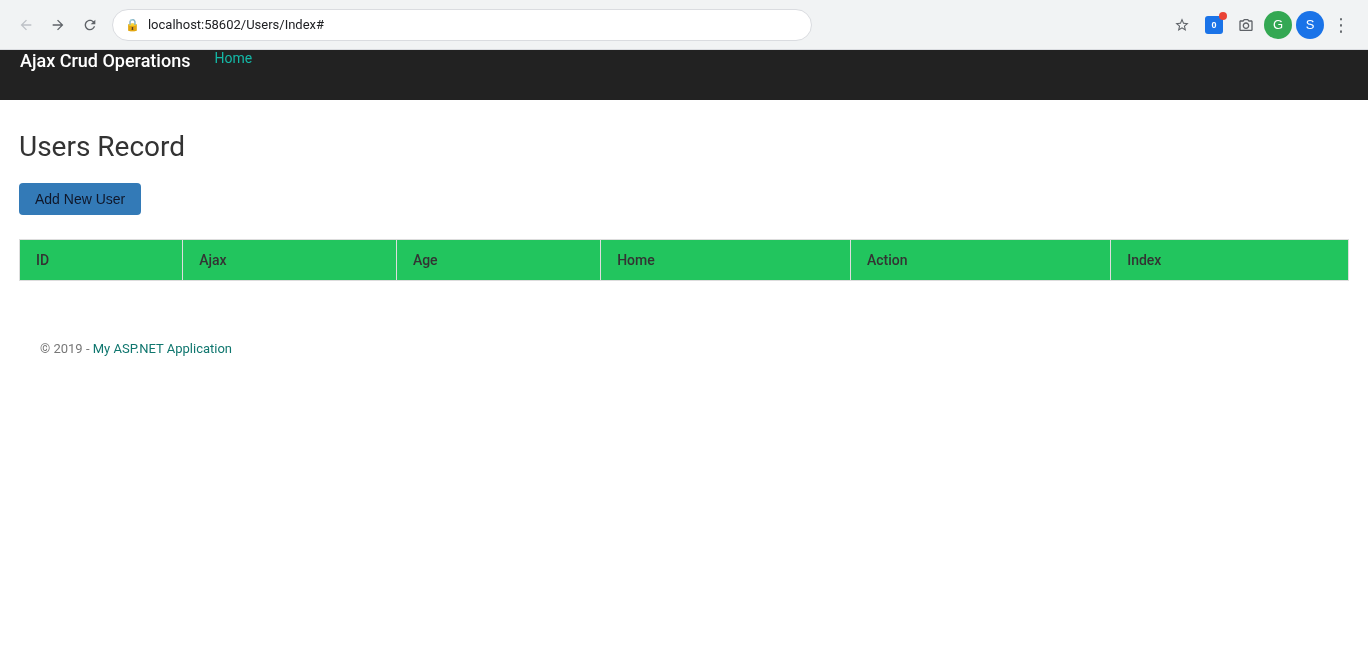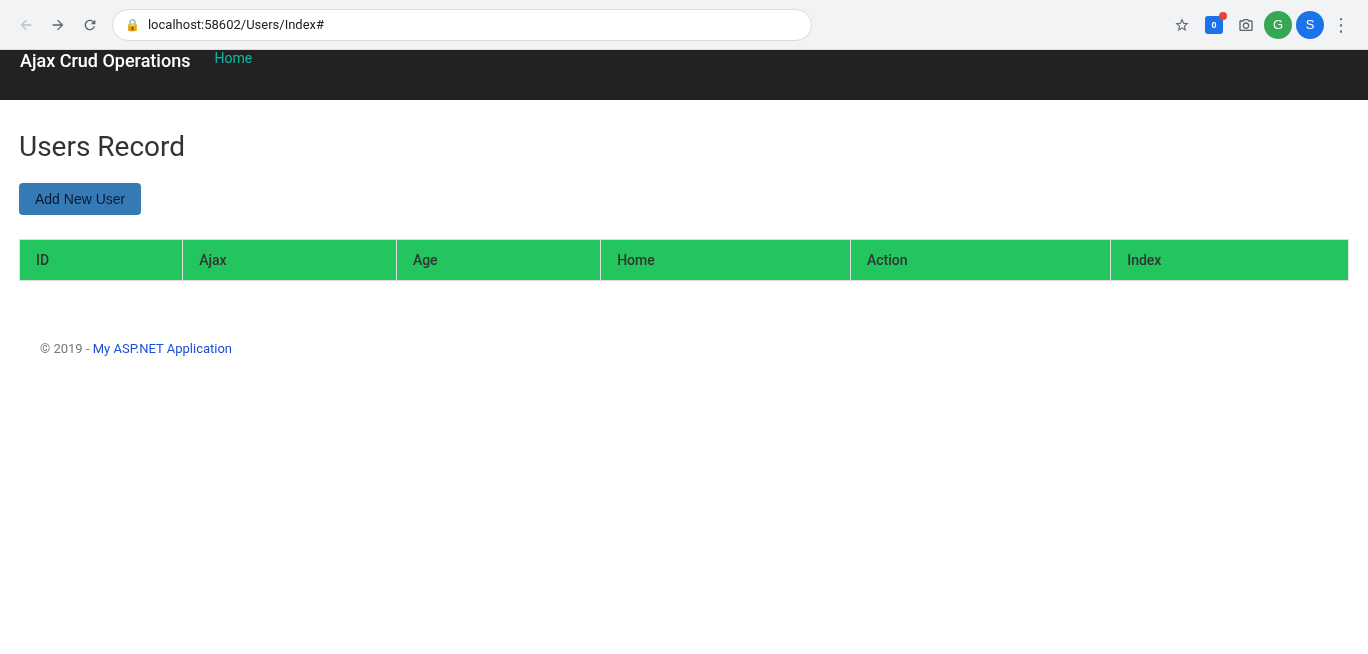--- a/index.html
+++ b/index.html
@@ -181,21 +181,21 @@
     }
 
     
     .footer {
       padding: 30px 40px;
       color: #777;
       font-size: 13px;
     }
 
     .footer a {
-      color: #1d4ed8;
+      color: #0f766e;
       text-decoration: none;
     }
 
     .menu-dots {
       font-size: 18px;
       letter-spacing: 2px;
     }
   </style>
 </head>
 <body>

